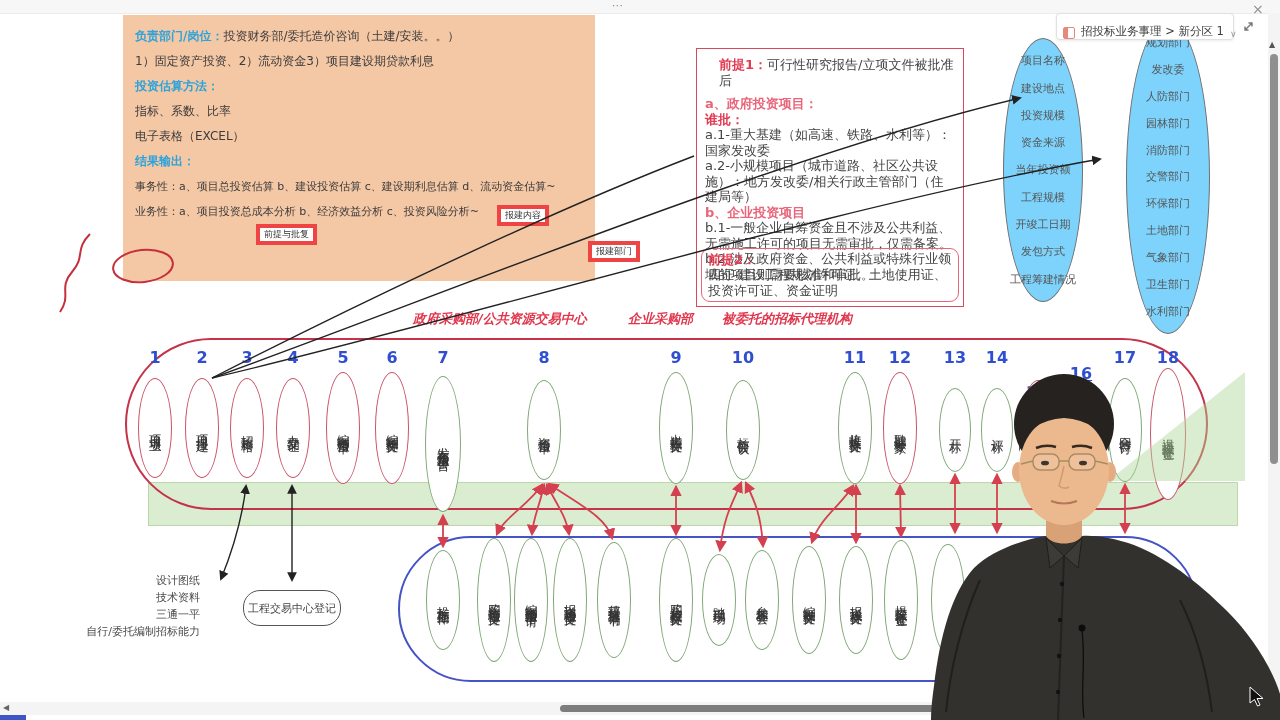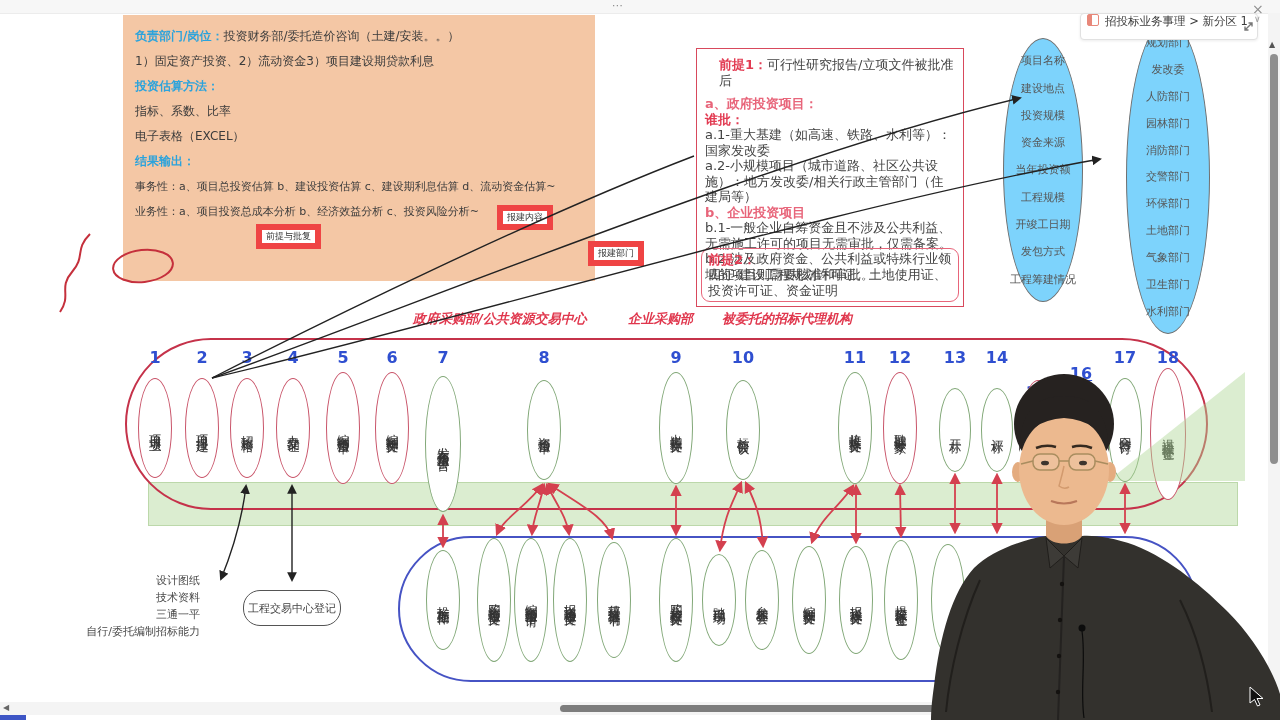--- a/index.html
+++ b/index.html
@@ -18,38 +18,38 @@
   
   .prembox{left:696px;top:48px;width:268px;height:259px;background:#fff;border:1.6px solid #d8495c;padding:6px 8px;box-sizing:border-box;}
   .pb-line{font-size:13px;color:#444;line-height:15.5px;}
   .pb-red{color:#e23b52;font-weight:bold;}
   .pb-pink{color:#e8657a;font-weight:bold;}
   .pb-inner{position:absolute;left:4px;right:4px;bottom:4px;border:1.5px solid #e8657a;border-radius:9px;padding:3px 6px;}
   
   .colellipse{border:1.5px solid #6f6f6f;border-radius:50%;background:#7dd3fc;display:flex;flex-direction:column;justify-content:space-evenly;align-items:center;box-sizing:border-box;}
   .colitem{font-size:11px;color:#555;white-space:nowrap;line-height:1;}
   
-  .tabpill{left:1056px;top:13px;width:178px;height:27px;background:#fff;border:1px solid #e1e1e1;border-radius:4px;box-shadow:0 1px 3px rgba(0,0,0,.08);display:flex;align-items:flex-start;padding:0 6px;box-sizing:border-box;z-index:40;margin-left:24px;}
+  .tabpill{left:1056px;top:13px;width:178px;height:27px;background:#fff;border:1px solid #e1e1e1;border-radius:4px;box-shadow:0 1px 3px rgba(0,0,0,.08);display:flex;align-items:flex-end;padding:0 6px;box-sizing:border-box;z-index:40;}
   .tabicon{width:12px;height:12px;border:1.5px solid #e8887a;border-radius:2px;box-sizing:border-box;position:relative;margin-right:6px;flex:none;}
   .tabicon::after{content:"";position:absolute;left:0;top:0;bottom:0;width:4px;background:#e8887a;}
   .tabtitle{font-size:11.5px;color:#3c3c3c;white-space:nowrap;}
   .tabchev{color:#999;font-size:9px;margin-left:6px;}
   .expandic{left:1241px;top:19px;z-index:40;}
   
   .redcontainer{left:125px;top:338px;width:1083px;height:172px;border:2.5px solid #c5324a;border-radius:88px;box-sizing:border-box;}
   .bluecontainer{left:398px;top:536px;width:800px;height:146px;border:2.5px solid #4653c4;border-radius:74px;box-sizing:border-box;}
   .band{left:148px;top:482px;width:1090px;height:44px;background:rgba(176,214,150,.45);border:1px solid rgba(150,190,125,.45);box-sizing:border-box;}
   
   .ov{position:absolute;background:#fff;border-radius:50%;display:flex;align-items:center;justify-content:center;
       writing-mode:vertical-rl;text-orientation:upright;font-size:12.5px;letter-spacing:1.5px;color:#333;line-height:1;box-sizing:border-box;}
   .ov.red{border:1.6px solid #c9556a;}
   .ov.green{border:1.6px solid #82a878;}
   .num{position:absolute;width:30px;text-align:center;font-weight:bold;font-size:16px;color:#2f4fd0;}
   
-  .pill{position:absolute;background:#fff;border:6px solid #ef4444;font-size:9px;color:#333;padding:1px 4px;line-height:11px;white-space:nowrap;}
+  .pill{position:absolute;background:#fff;border:4px solid #ef4444;font-size:9px;color:#333;padding:1px 4px;line-height:11px;white-space:nowrap;}
   .rowlabel{position:absolute;top:310px;font-size:13px;font-weight:bold;font-style:italic;color:#e0374d;white-space:nowrap;}
   .notes{left:36px;top:572px;width:164px;text-align:right;font-size:11px;color:#4a4a4a;line-height:17px;}
   .registry{left:243px;top:590px;width:96px;height:34px;border:1.5px solid #555;border-radius:17px;background:#fff;display:flex;align-items:center;justify-content:center;font-size:11px;color:#444;}
   
   .hsb-track{left:0;top:702px;width:1280px;height:13px;background:#f4f4f4;}
   .hsb-thumb{left:560px;top:705px;width:708px;height:7px;background:#7d7d7d;border-radius:4px;}
   .hsb-left{left:3px;top:703px;font-size:8px;color:#666;}
   .vsb-track{left:1268px;top:13px;width:12px;height:689px;background:#f4f4f4;}
   .vsb-thumb{left:1270px;top:54px;width:8px;height:410px;background:#8f8f8f;border-radius:4px;}
   .vsb-up{left:1269px;top:40px;font-size:8px;color:#555;}

